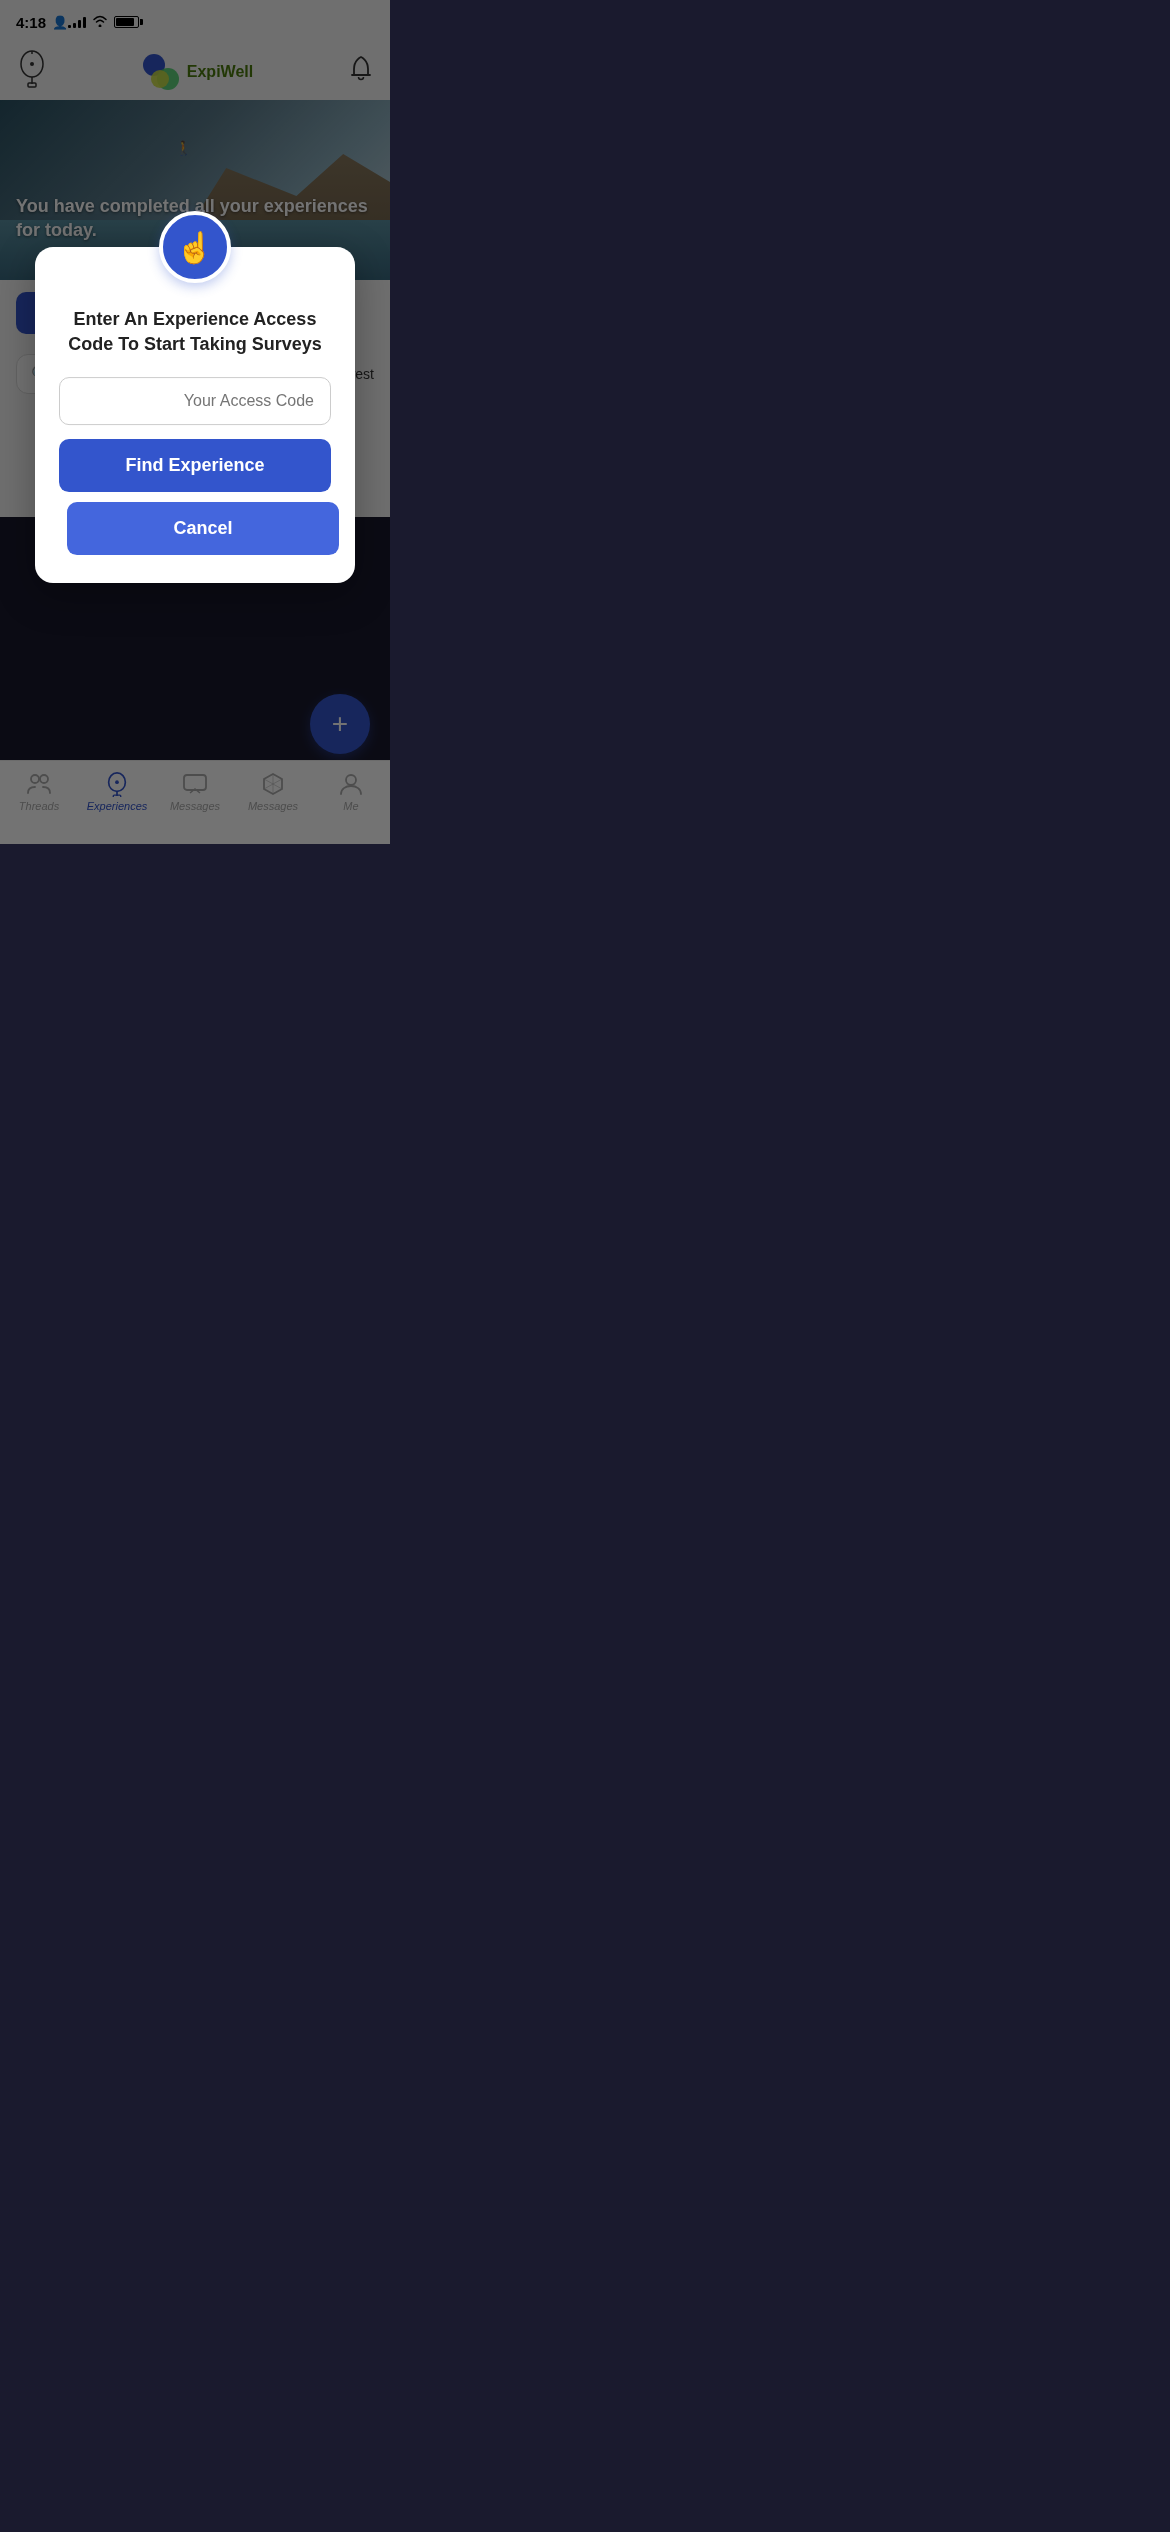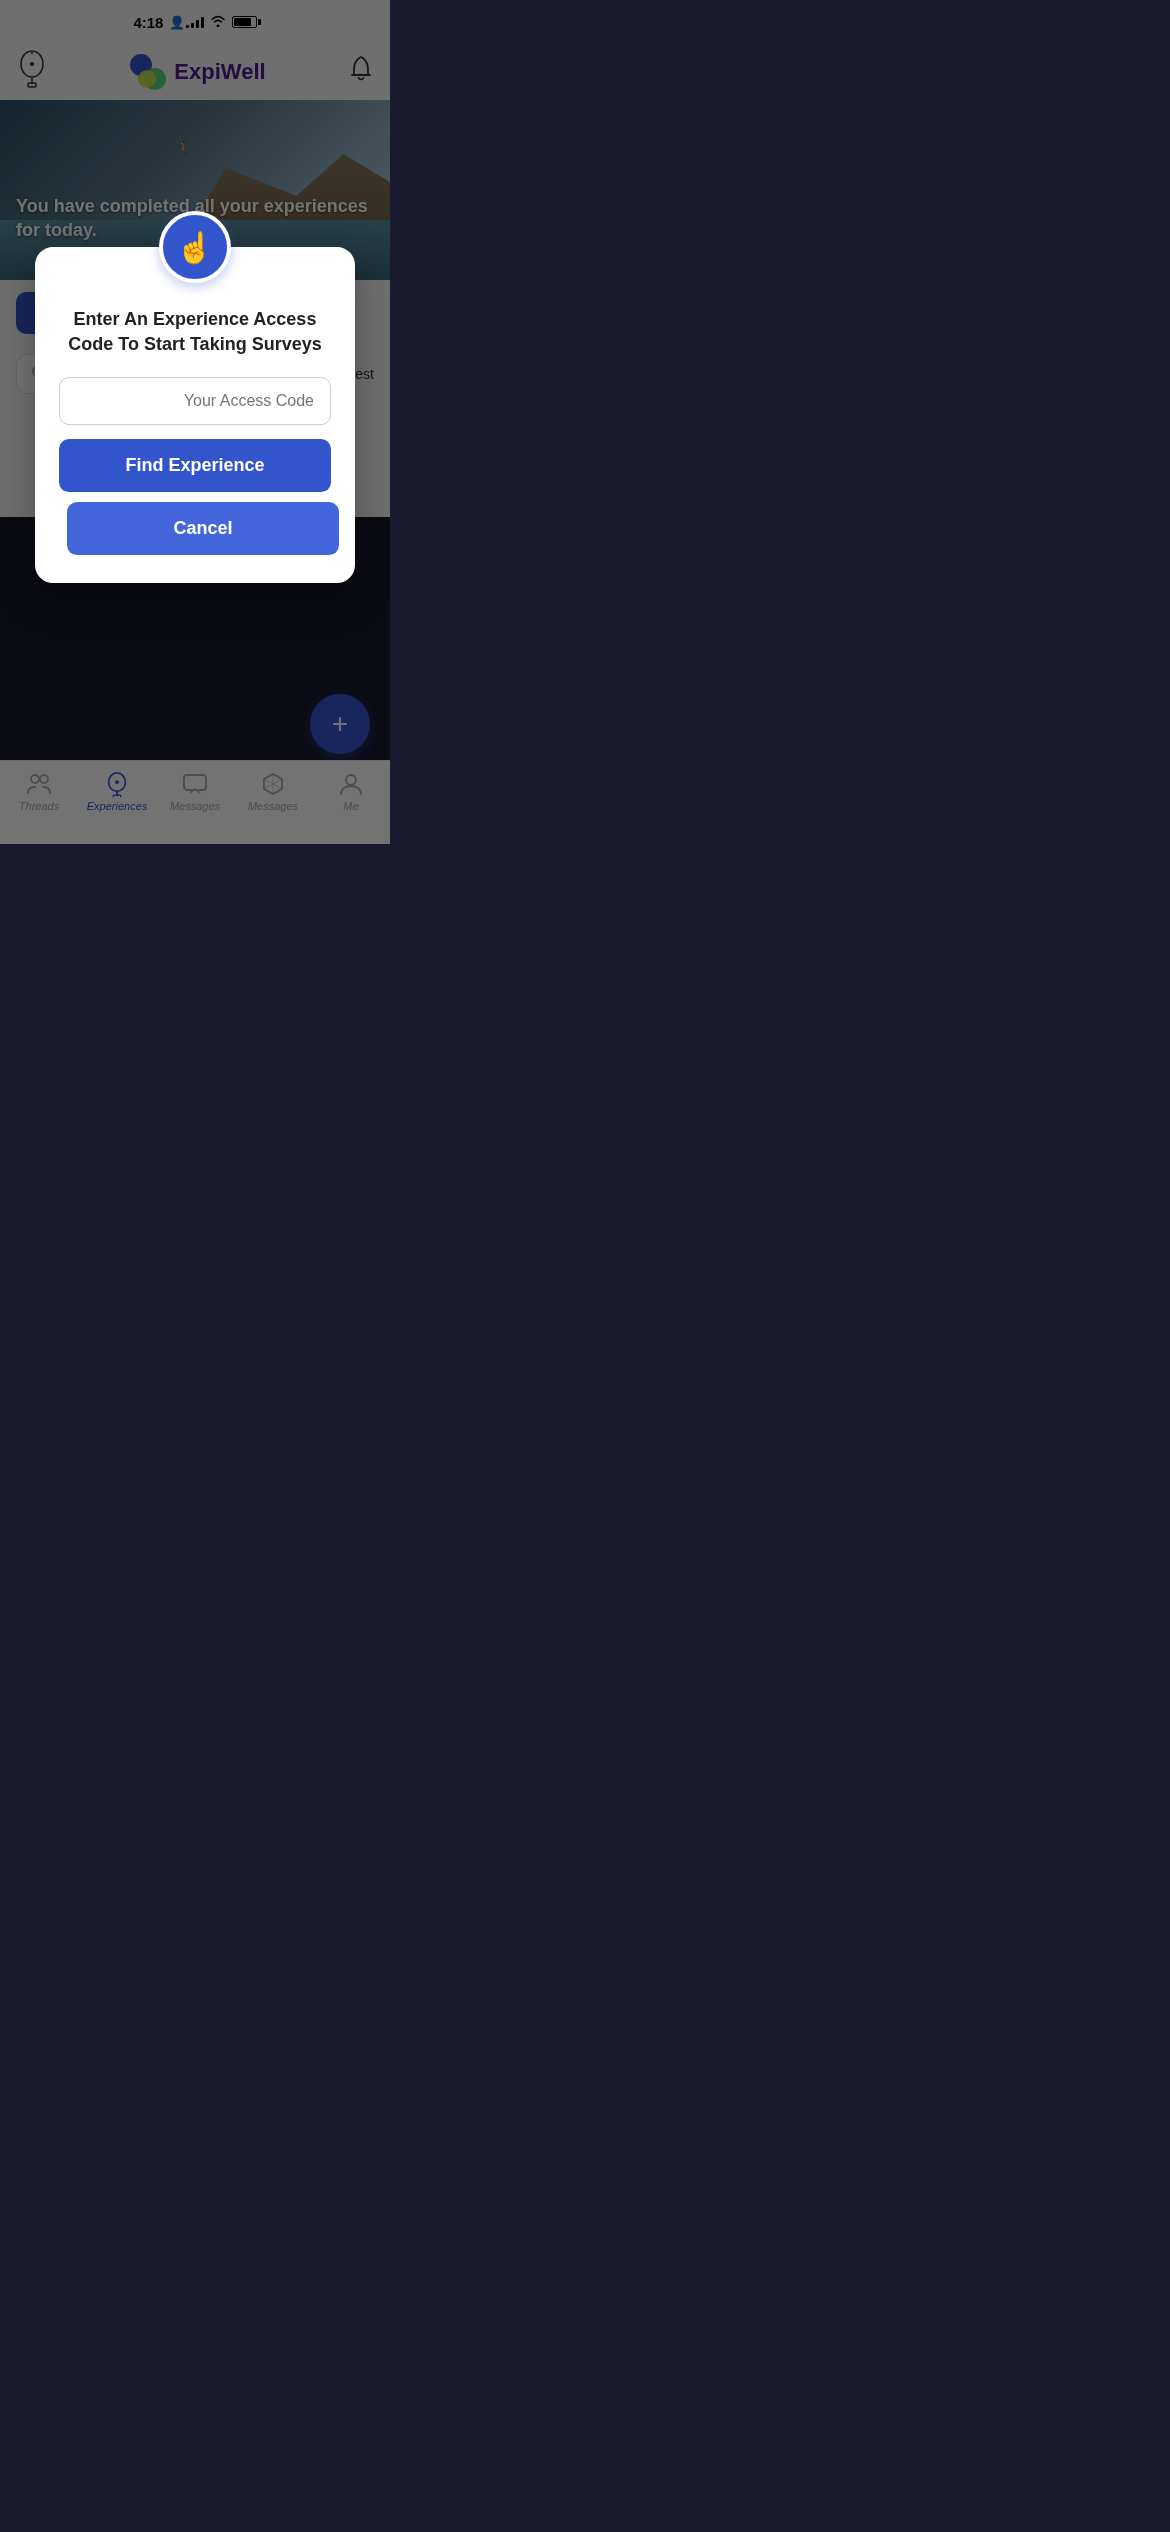--- a/index.html
+++ b/index.html
@@ -13,21 +13,21 @@
       position: relative;
       background: #1a1a2e;
     }
 
     
     .status-bar {
       height: 44px;
       background: #f5f5f5;
       display: flex;
       align-items: center;
-      justify-content: center;
+      justify-content: flex-start;
       padding: 0 16px;
       position: relative;
       z-index: 10;
     }
     .status-time {
       font-size: 15px;
       font-weight: 600;
       color: #000;
     }
     .status-icons {
@@ -134,23 +134,23 @@
       position: absolute;
       width: 18px;
       height: 18px;
       background: #ccdd44;
       border-radius: 50%;
       bottom: 2px;
       left: 8px;
       opacity: 0.9;
     }
     .logo-text {
-      font-size: 22px;
+      font-size: 16px;
       font-weight: 700;
-      color: #4c1d95;
+      color: #4d7c0f;
     }
     .bell-icon {
       font-size: 22px;
       color: #333;
     }
 
     
     .hero-area {
       position: relative;
       height: 180px;

